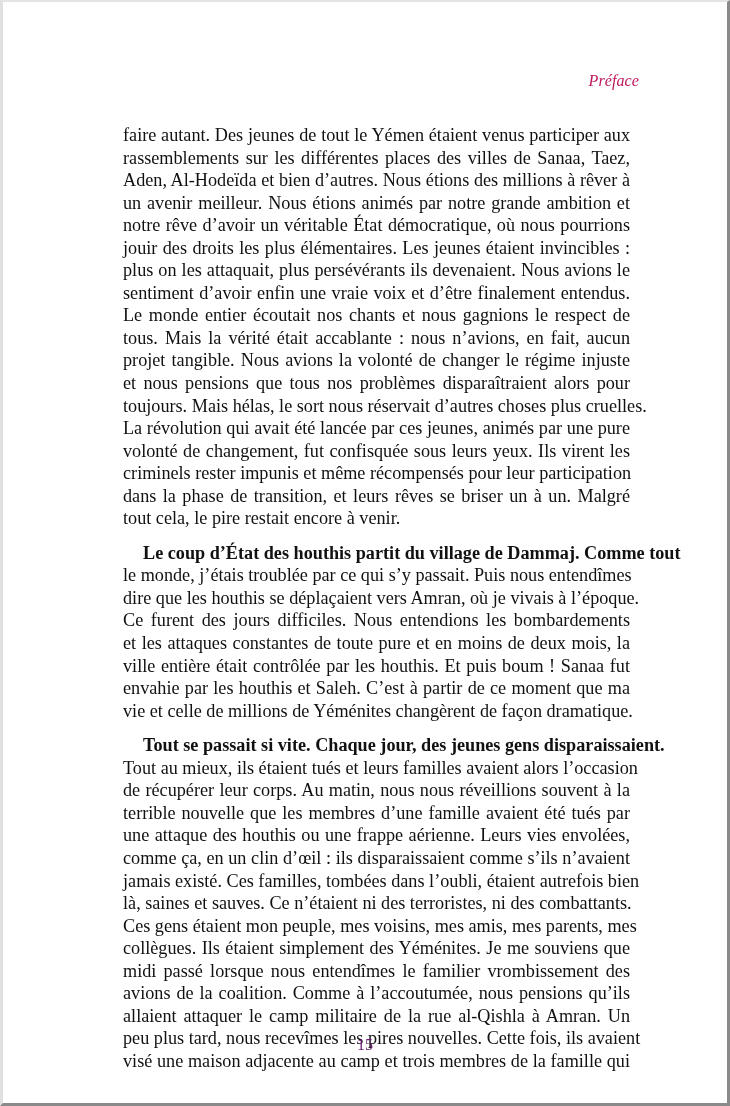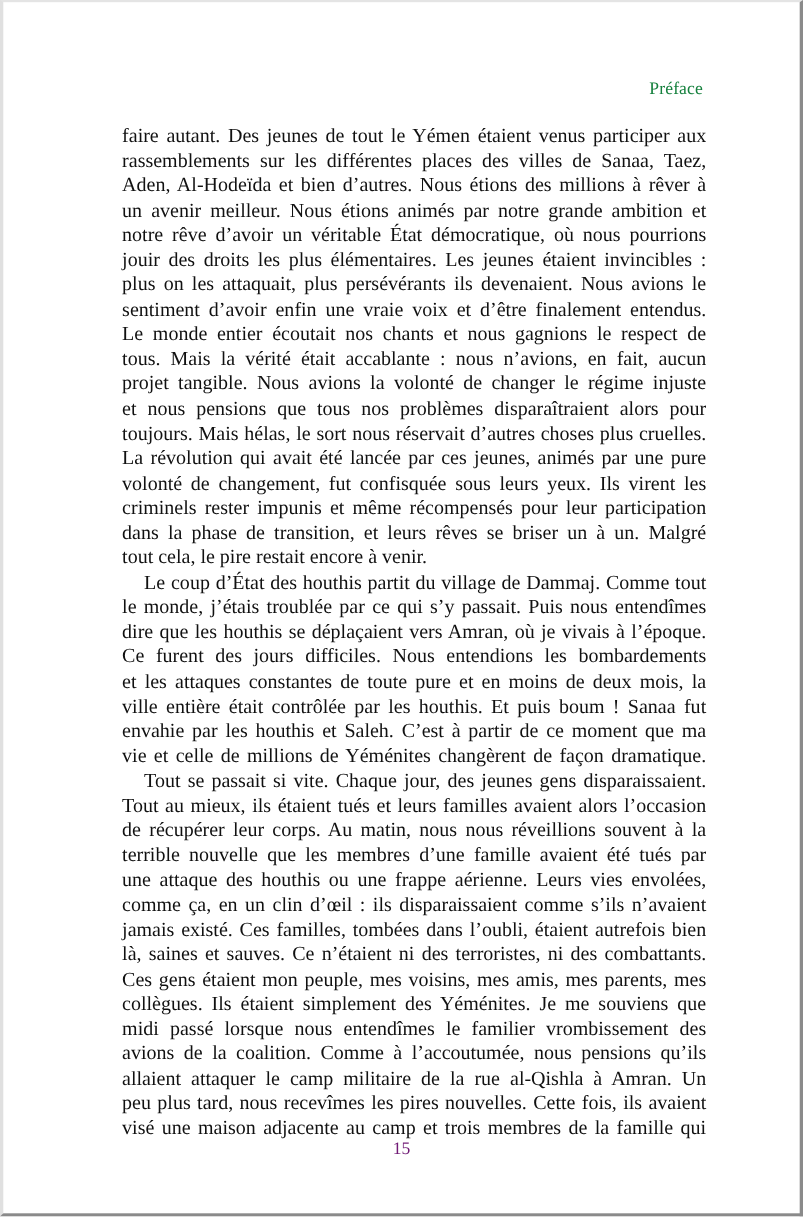--- a/index.html
+++ b/index.html
@@ -24,51 +24,53 @@
       border-top: 2px solid #e4e4e4;
       border-left: 3px solid #e0e0e0;
       border-right: 3px solid #8a8a8a;
       border-bottom: 3px solid #8a8a8a;
     }
     .running-head {
       position: absolute;
       right: 88px;
       top: 70px;
       font-family: "Liberation Serif", "DejaVu Serif", serif;
+      font-style: italic;
       font-size: 16px;
-      color: #15803d;
+      color: #be185d;
       letter-spacing: 0.1px;
     }
     .text-block {
       position: absolute;
       left: 108px;
       top: 110px;
       width: 531px;
       font-family: "Liberation Serif", "DejaVu Serif", serif;
       font-size: 18.2px;
       line-height: 22.55px;
       color: #111;
     }
     .text-block p {
-      margin: 0;
+      margin: 12px;
       text-align: justify;
       text-align-last: justify;
     }
     .text-block .line {
       display: block;
       text-align: justify;
       text-align-last: justify;
       white-space: nowrap;
       height: 22.55px;
     }
     .text-block .line.last {
       text-align-last: left;
     }
     .text-block .line.indent {
       text-indent: 20px;
+      font-weight: bold;
     }
     .folio {
       position: absolute;
       left: 0;
       right: 0;
       top: 1034px;
       text-align: center;
       font-family: "Liberation Serif", "DejaVu Serif", serif;
       font-size: 16px;
       color: #701a75;

